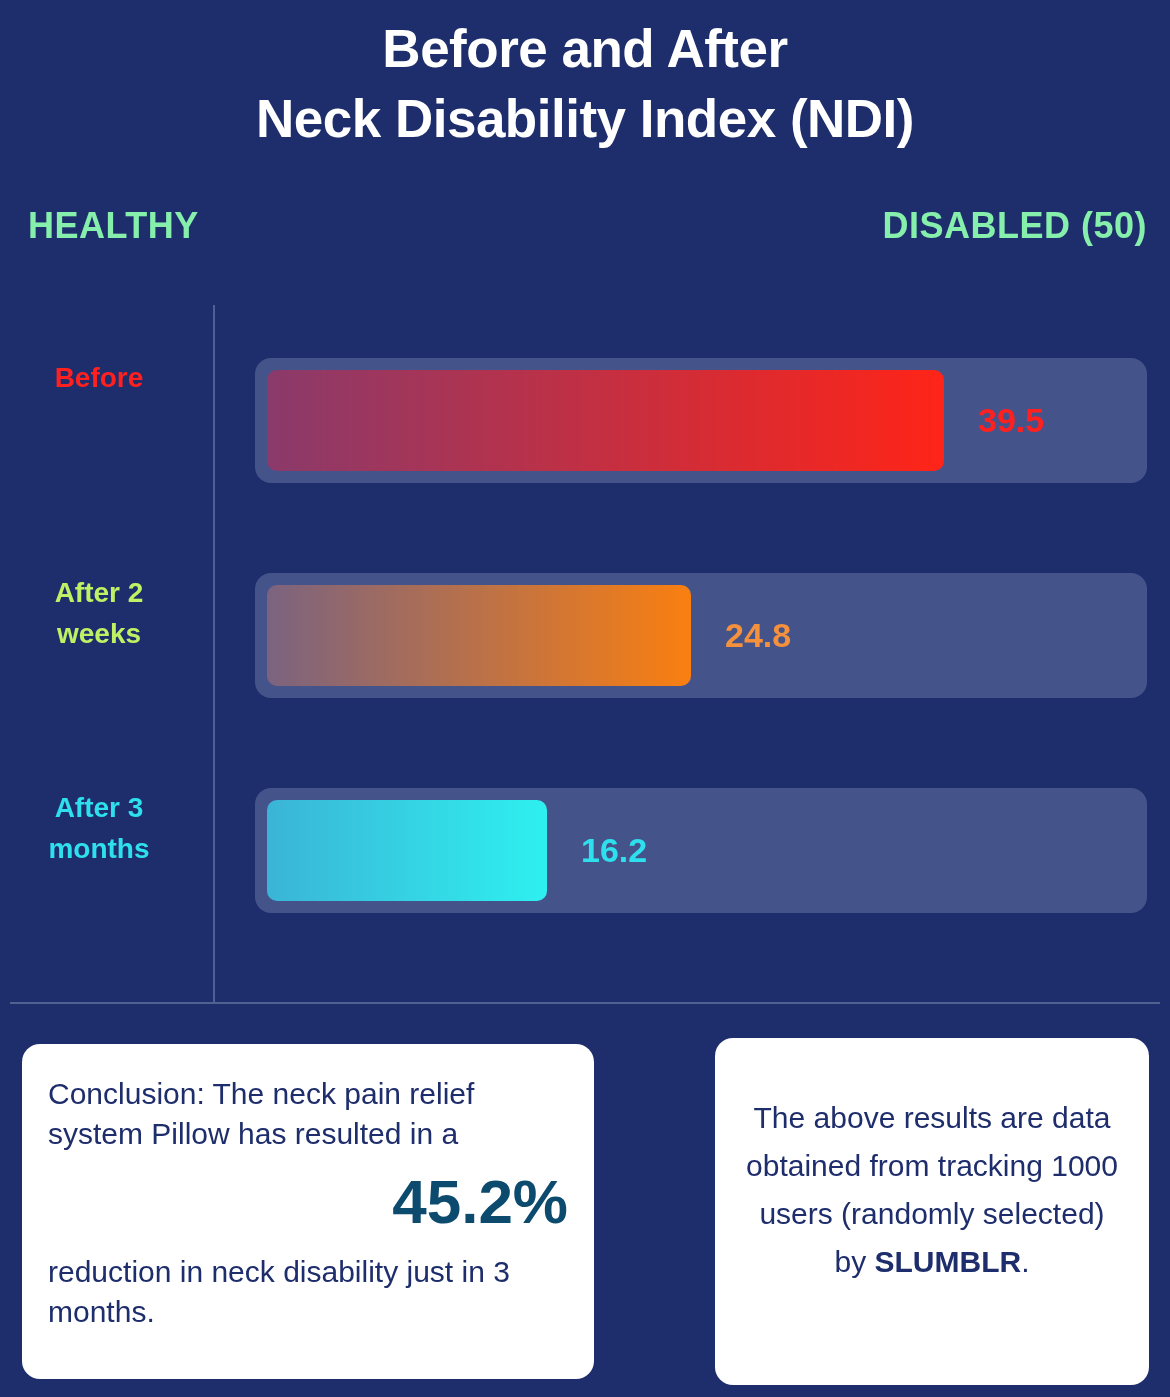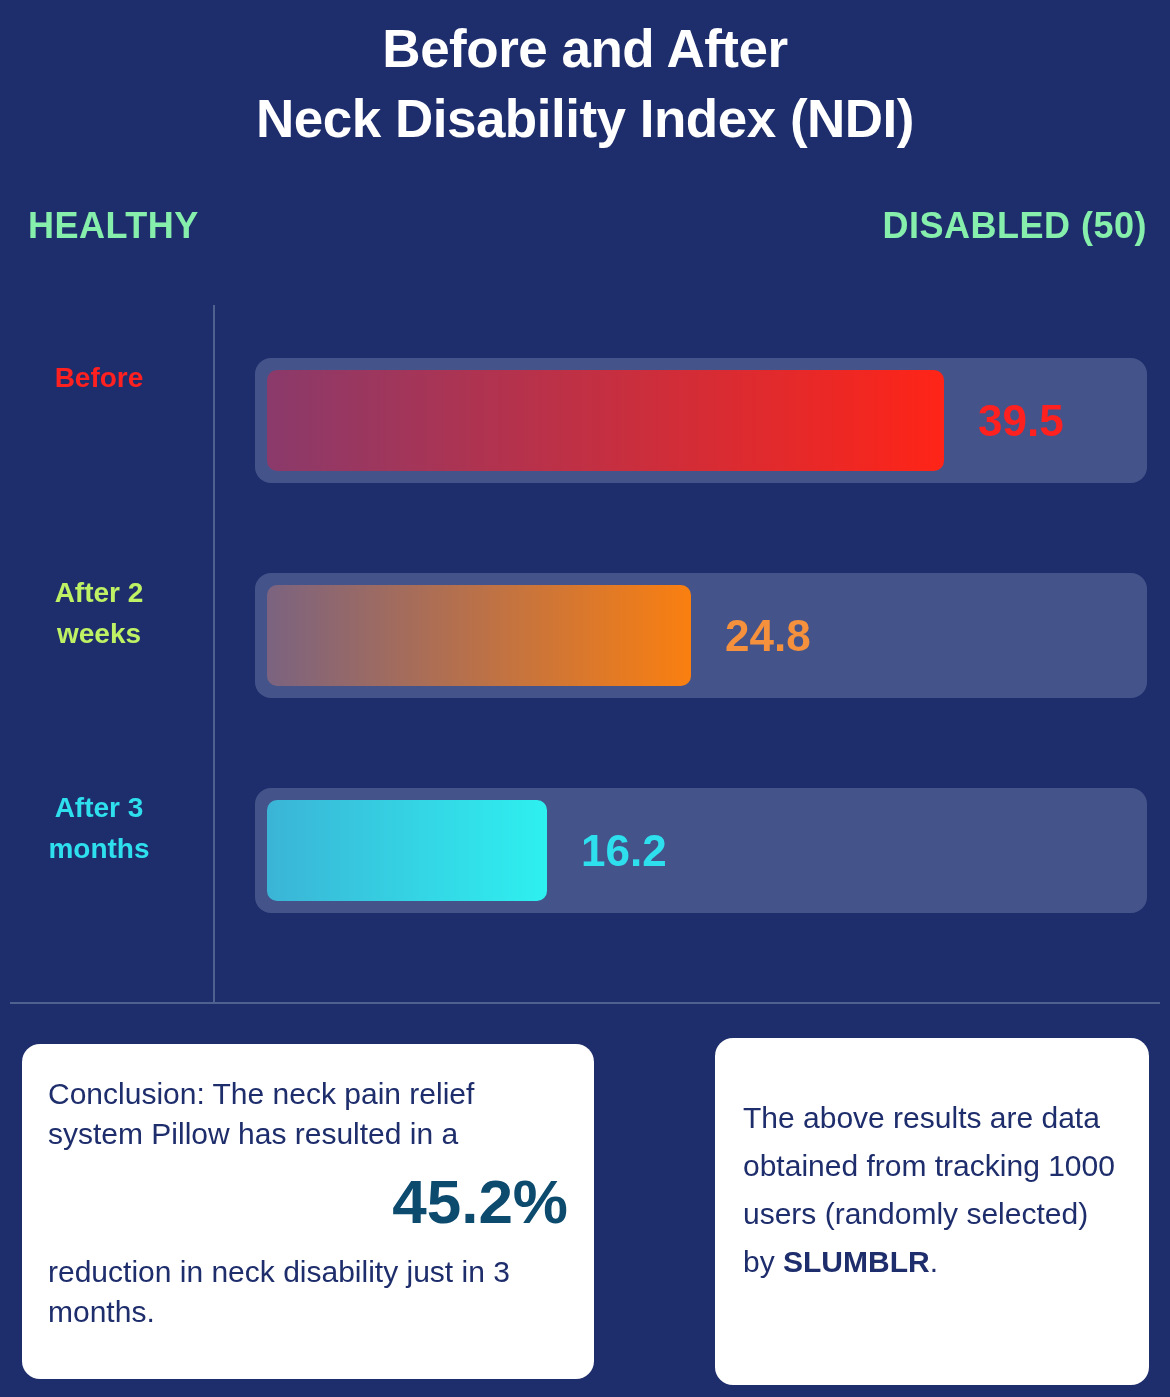--- a/index.html
+++ b/index.html
@@ -85,21 +85,21 @@
     position:absolute;
     left:12px; top:12px;
     height:101px;
     border-radius:10px;
   }
   .bar-value {
     position:absolute;
     top:0; height:125px;
     display:flex;
     align-items:center;
-    font-size:44px;
+    font-size:34px;
     font-weight:bold;
   }
 
   
   .divider {
     position:absolute;
     left:10px; top:1002px;
     width:1150px; height:2px;
     background:#4f618f;
   }
@@ -112,20 +112,21 @@
   }
   .card-left {
     left:22px; top:1044px;
     width:572px; height:335px;
     padding:30px 26px 0 26px;
   }
   .card-right {
     left:715px; top:1038px;
     width:434px; height:347px;
     padding:56px 28px 16px 28px;
+    text-align:center;
   }
   .concl-text {
     color:#1e2d6b;
     font-size:30px;
     line-height:1.33;
     font-weight:normal;
   }
   .concl-big {
     color:#0c4a6e;
     font-size:62px;

